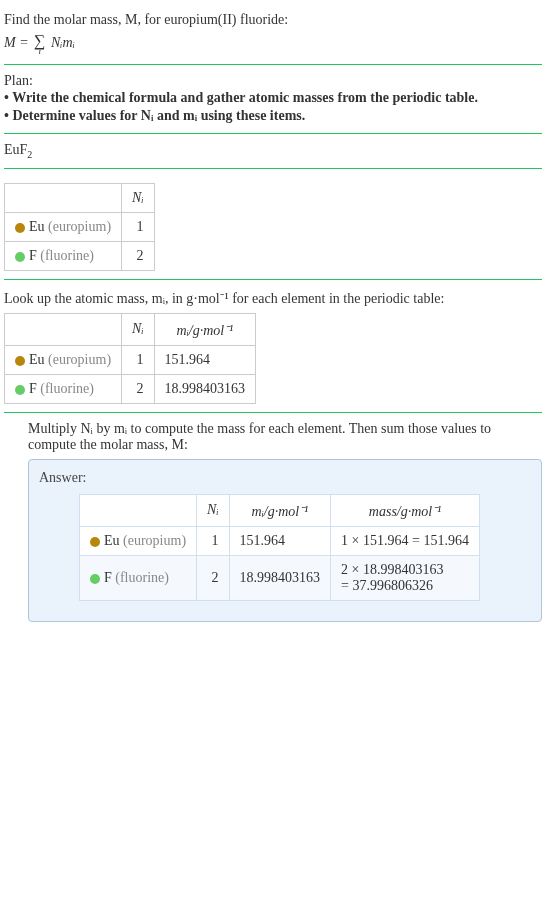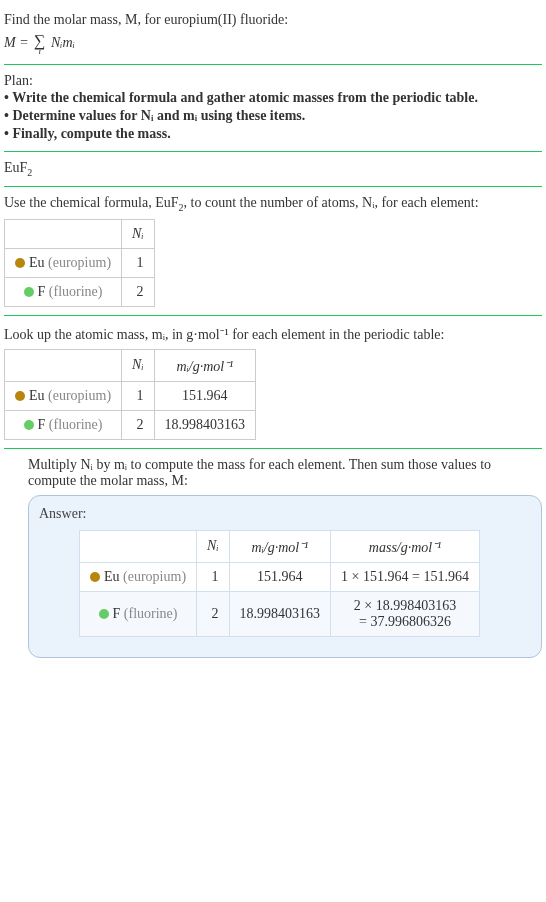--- a/index.html
+++ b/index.html
@@ -55,21 +55,21 @@
       padding: 1px 0;
       font-weight: bold;
     }
     table {
       border-collapse: collapse;
       margin-top: 6px;
     }
     th, td {
       border: 1px solid #ccc;
       padding: 6px 10px;
-      text-align: center;
+      text-align: left;
       font-weight: normal;
     }
     th {
       font-style: italic;
       text-align: center;
     }
     td.num {
       text-align: right;
     }
     .element-dot {
@@ -84,21 +84,21 @@
     .f-dot { background: #66cc66; }
     .element-label {
       color: #333;
     }
     .element-name {
       color: #888;
     }
     .answer-box {
       background: #eaf2fb;
       border: 1px solid #b0c4de;
-      border-radius: 12px;
+      border-radius: 4px;
       padding: 10px;
       margin-top: 6px;
     }
     .answer-box table {
       background: #fff;
       margin-left: 40px;
       margin-bottom: 10px;
     }
     .answer-box table th,
     .answer-box table td {
@@ -128,34 +128,30 @@
   <div class="formula">
     <span>M = </span><span class="sum"><span class="sum-sigma">∑</span><span class="sum-i">i</span></span><span> Nᵢmᵢ</span>
   </div>
 </div>
 
 <div class="section">
   <div>Plan:</div>
   <ul class="plan-list">
     <li>• Write the chemical formula and gather atomic masses from the periodic table.</li>
     <li>• Determine values for Nᵢ and mᵢ using these items.</li>
-    <li>• Finally, compute the mass.</li>
   </ul>
 </div>
 
 <div class="section">
   <div>
     <span>EuF</span><span class="sub">2</span>
   </div>
 </div>
 
 <div class="section">
-  <div>
-    <span>Use the chemical formula, EuF</span><span class="sub">2</span><span>, to count the number of atoms, Nᵢ, for each element:</span>
-  </div>
   <table>
     <tbody>
         <tr>
       <th></th>
       <th>Nᵢ</th>
     </tr>
     <tr>
       <td><span class="element-dot eu-dot"></span><span class="element-label">Eu </span><span class="element-name">(europium)</span></td>
       <td class="num">1</td>
     </tr>

